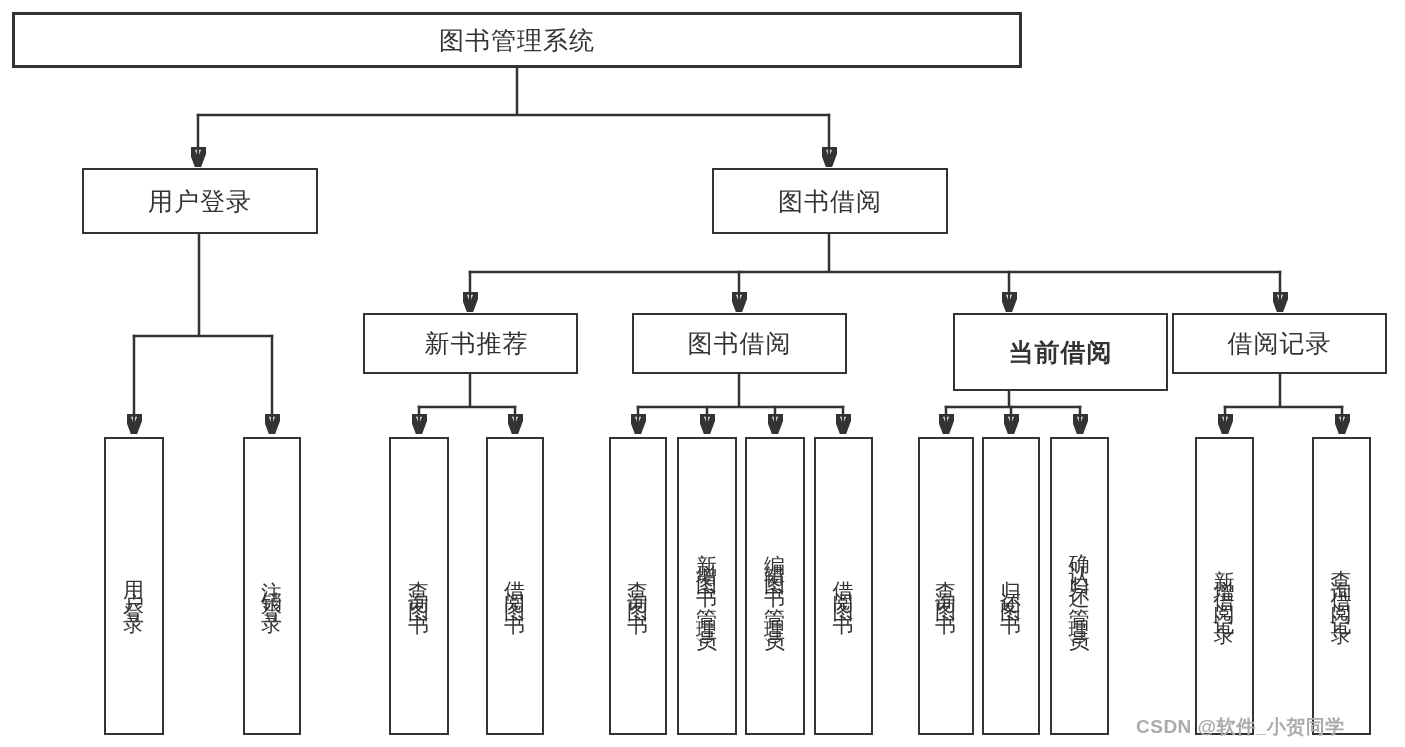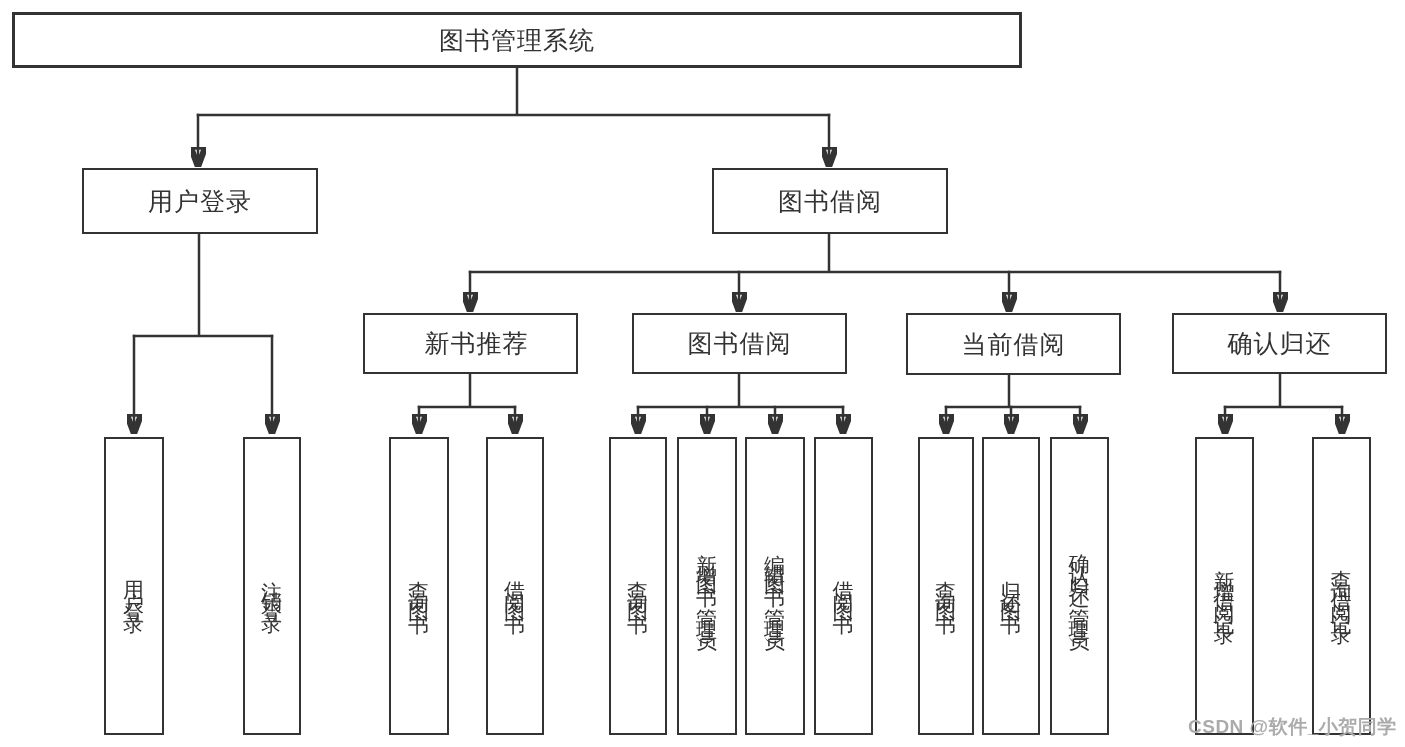--- a/index.html
+++ b/index.html
@@ -42,39 +42,39 @@
     letter-spacing: 11px;
     line-height: 1.0;
     white-space: nowrap;
   }
   
   #n-root          { left: 12px;   top: 12px;  width: 1010px; height: 56px; }
   #n-user-login    { left: 82px;   top: 168px; width: 236px;  height: 66px; }
   #n-book-mgmt     { left: 712px;  top: 168px; width: 236px;  height: 66px; }
   #n-new-book      { left: 363px;  top: 313px; width: 215px;  height: 61px; padding-left: 12px; }
   #n-book-borrow   { left: 632px;  top: 313px; width: 215px;  height: 61px; }
-  #n-cur-borrow    { left: 906px;  top: 313px; width: 215px;  height: 62px; }
+  #n-cur-borrow    { left: 953px;  top: 313px; width: 215px;  height: 78px; font-weight: bold; }
   #n-borrow-rec    { left: 1172px; top: 313px; width: 215px;  height: 61px; }
   .leaf            { top: 437px; height: 298px; }
   #lf-0  { left: 104px;  width: 60px; }
   #lf-1  { left: 243px;  width: 58px; }
   #lf-2  { left: 389px;  width: 60px; }
   #lf-3  { left: 486px;  width: 58px; }
   #lf-4  { left: 609px;  width: 58px; }
   #lf-5  { left: 677px;  width: 60px; }
   #lf-6  { left: 745px;  width: 60px; }
   #lf-7  { left: 814px;  width: 59px; }
   #lf-8  { left: 918px;  width: 56px; }
   #lf-9  { left: 982px;  width: 58px; }
   #lf-10 { left: 1050px; width: 59px; }
   #lf-11 { left: 1195px; width: 59px; }
   #lf-12 { left: 1312px; width: 59px; }
   .watermark {
     position: absolute;
-    left: 1188px; top: 714px;
+    left: 1136px; top: 714px;
     font-size: 19px;
     font-weight: 600;
     color: #ababab;
     letter-spacing: 0.5px;
     white-space: nowrap;
   }
 </style>
 </head>
 <body>
 
@@ -135,21 +135,21 @@
   <div class="box hbox" id="n-new-book">
     <span>新书推荐</span>
   </div>
   <div class="box hbox" id="n-book-borrow">
     <span>图书借阅</span>
   </div>
   <div class="box hbox" id="n-cur-borrow">
     <span>当前借阅</span>
   </div>
   <div class="box hbox" id="n-borrow-rec">
-    <span>确认归还</span>
+    <span>借阅记录</span>
   </div>
 
   <div class="box vbox leaf" id="lf-0">
     <span>用户登录</span>
   </div>
   <div class="box vbox leaf" id="lf-1">
     <span>注销登录</span>
   </div>
   <div class="box vbox leaf" id="lf-2">
     <span>查询图书</span>

